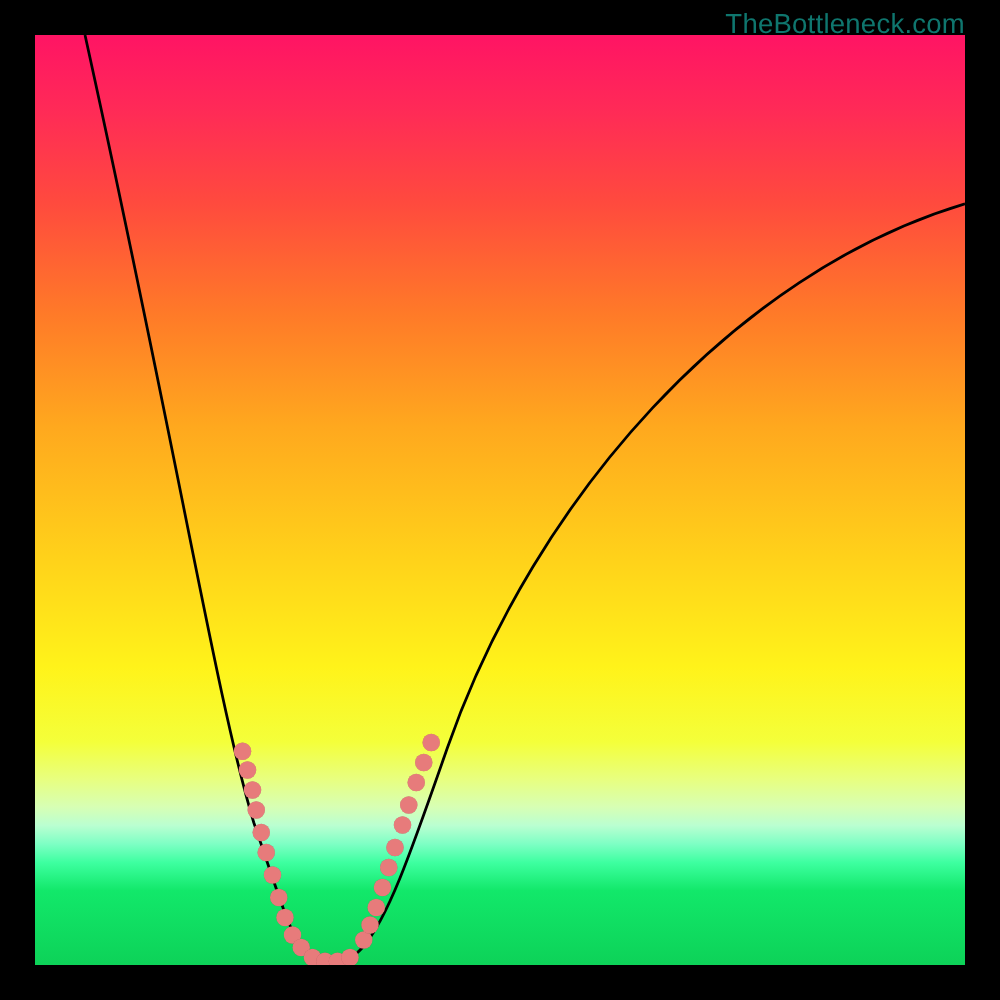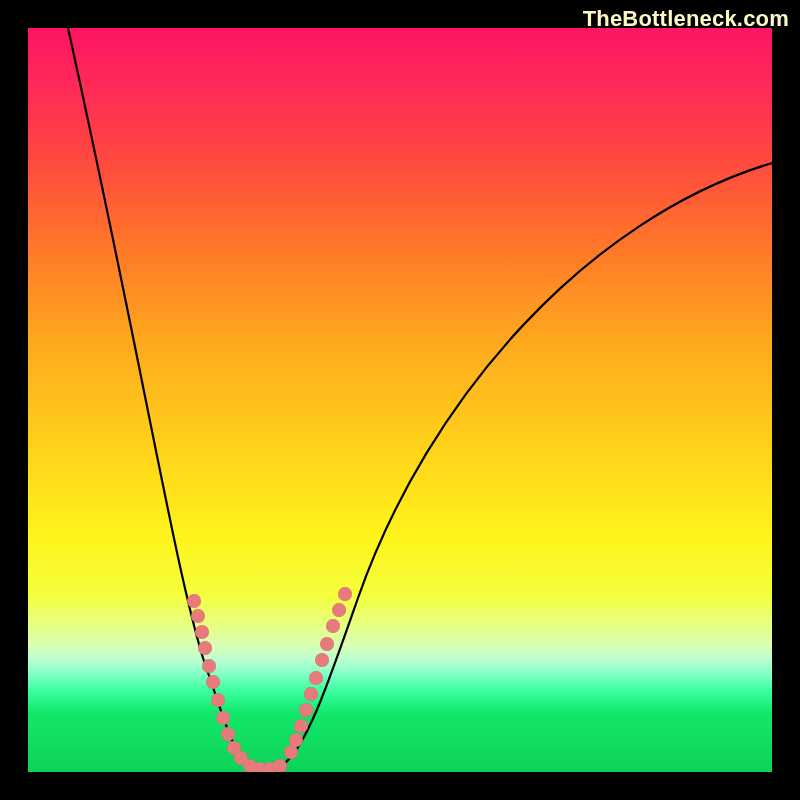--- a/index.html
+++ b/index.html
@@ -39,24 +39,24 @@
       #7dffc4 87%,
       #3dffa0 89%,
       #12e86a 92%,
       #0dd258 100%
     );
     overflow: hidden;
   }
   .watermark {
     position: absolute;
     top: 6px;
-    right: 11px;
+    right: 28px;
     font-size: 22px;
-    font-weight: 700;
-    color: #fef9c3;
+    font-weight: 400;
+    color: #0f766e;
     letter-spacing: 0.2px;
     user-select: none;
   }
   svg.curve {
     position: absolute;
     inset: 0;
   }
   .dot {
     fill: #e77b7b;
     filter: drop-shadow(0 0 0.5px rgba(0,0,0,0.25));

